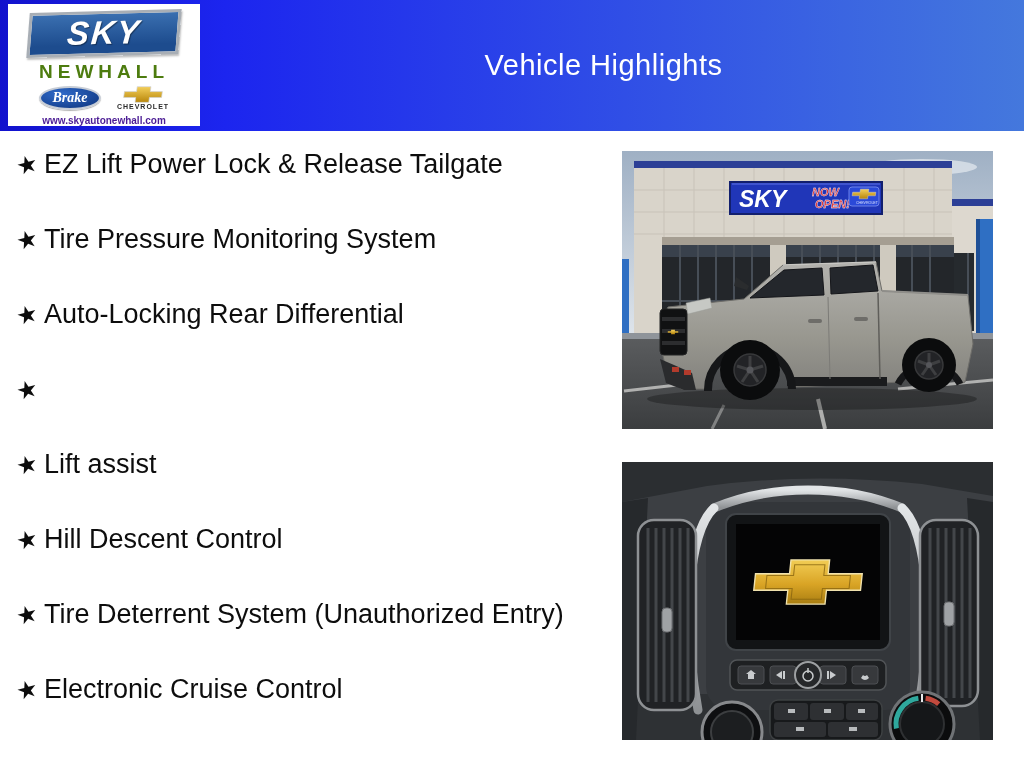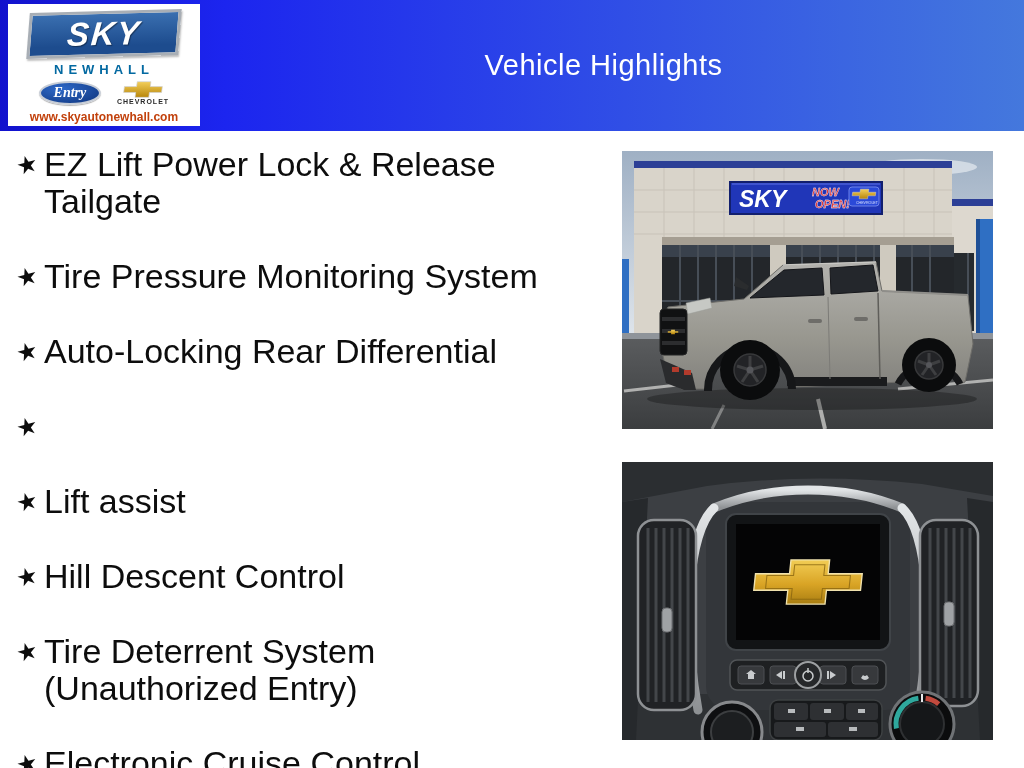--- a/index.html
+++ b/index.html
@@ -26,41 +26,41 @@
     margin-top:7px; width:152px; height:46px;
     background:linear-gradient(180deg,#3a6fb0 0%, #1d4c8e 80%);
     border:3px solid #a8aeb5; transform:rotate(-1.5deg) skewX(-6deg);
     display:flex; align-items:center; justify-content:center;
     box-shadow:1px 2px 2px rgba(0,0,0,0.25);
   }
   .sky-banner span {
     color:#fff; font-style:italic; font-weight:bold; font-size:33px; letter-spacing:2px;
     text-shadow:1px 1px 1px rgba(0,0,0,0.4);
   }
-  .newhall { margin-top:5px; font-size:13px; font-weight:bold; letter-spacing:5px; color:#0369a1; }
+  .newhall { margin-top:5px; font-size:19px; font-weight:bold; letter-spacing:5px; color:#4d7c0f; }
   .logos-row { margin-top:3px; display:flex; align-items:center; gap:16px; height:26px; }
   .ford-oval {
     width:62px; height:24px; border-radius:50%;
     background:radial-gradient(ellipse at 35% 30%, #2f6ac9 0%, #16418f 75%);
     border:2px solid #c7cdd6; display:flex; align-items:center; justify-content:center;
     box-shadow:0 1px 1px rgba(0,0,0,0.3);
   }
   .ford-oval span { color:#fff; font-family:"Liberation Serif", serif; font-style:italic; font-weight:bold; font-size:14px; }
   .chevy-stack { display:flex; flex-direction:column; align-items:center; }
   .chevy-stack .chevy-text { font-size:7px; font-weight:bold; letter-spacing:1px; color:#2a2a2a; margin-top:0px; }
-  .website { margin-top:4px; font-size:12px; font-weight:bold; color:#c2410c; }
+  .website { margin-top:4px; font-size:10px; font-weight:bold; color:#4c1d95; }
 
   
   .features { position:absolute; left:10px; top:146px; width:566px; list-style:none; }
   .features li { display:flex; align-items:flex-start; margin-bottom:38px; }
   .features .star {
     flex:none; width:34px; text-align:center; font-size:24px; line-height:37px;
     color:#0d0d0d; transform:rotate(-15deg);
   }
-  .features .feat { font-size:34px; line-height:37px; color:#0d0d0d; }
+  .features .feat { font-size:27px; line-height:37px; color:#0d0d0d; }
 
   
   .photo { position:absolute; left:622px; width:371px; height:278px; }
   .photo-top { top:151px; }
   .photo-bottom { top:462px; }
   .photo svg { display:block; width:100%; height:100%; }
 </style>
 </head>
 <body>
 
@@ -69,21 +69,21 @@
   <div class="header">
     <div class="header-title">Vehicle Highlights</div>
 
     <div class="logo-box">
       <div class="sky-banner">
         <span>SKY</span>
       </div>
       <div class="newhall">NEWHALL</div>
       <div class="logos-row">
         <div class="ford-oval">
-          <span>Entry</span>
+          <span>Brake</span>
         </div>
         <div class="chevy-stack">
           <svg width="46" height="17" viewBox="-62 -26 124 52">
             <defs>
               <linearGradient id="goldL" x1="0" y1="0" x2="0" y2="1">
                 <stop offset="0" stop-color="#f3cf5a"></stop>
                   <stop offset="1" stop-color="#b8860b"></stop>
               </linearGradient>
             </defs>
             <path d="M-58,-9 L-21,-9 L-21,-24 L21,-24 L21,-9 L58,-9 L58,9 L21,9 L21,24 L-21,24 L-21,9 L-58,9 Z" transform="skewX(-8)" fill="url(#goldL)" stroke="#cfd3d8" stroke-width="2"></path>

